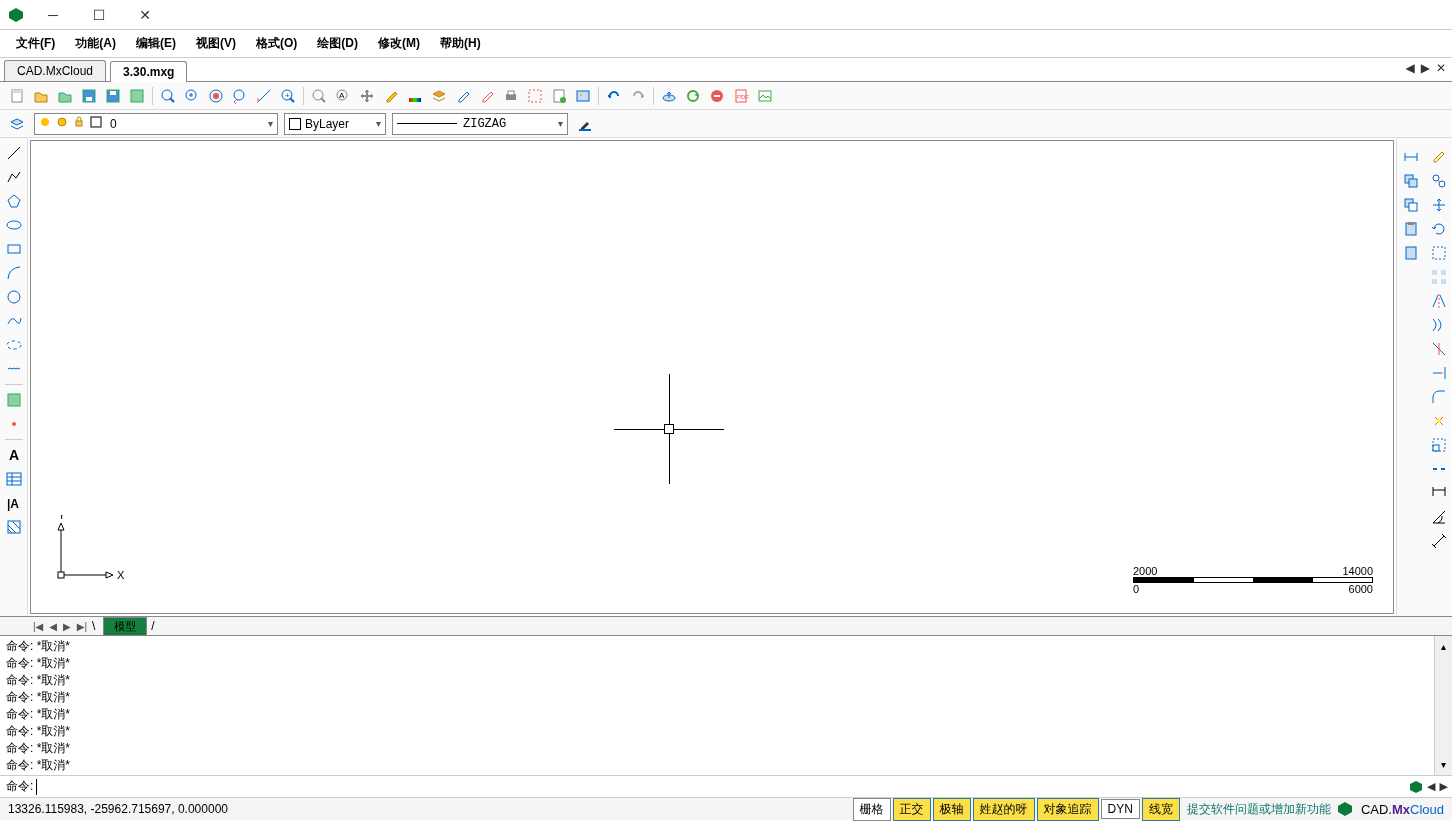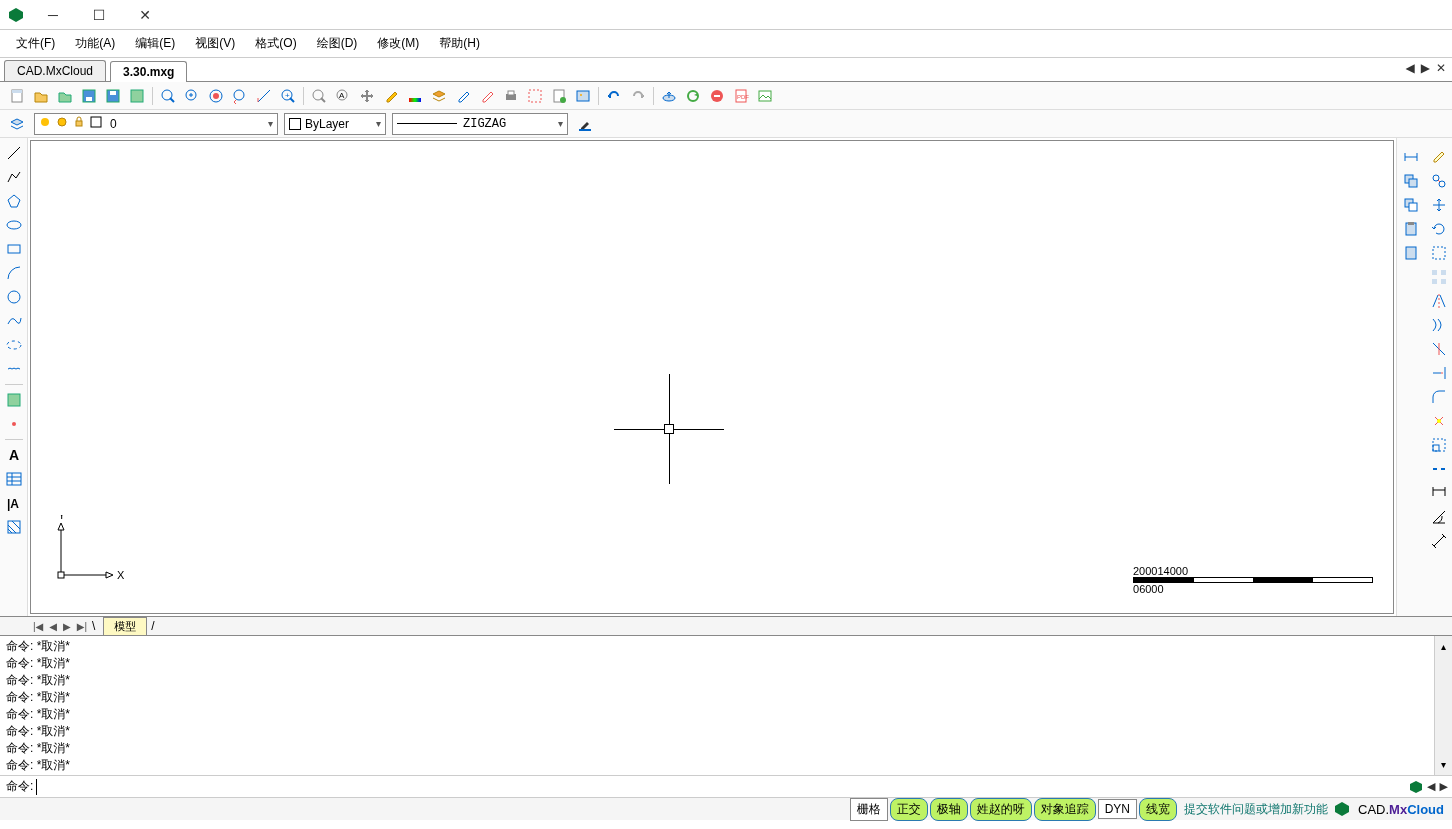--- a/index.html
+++ b/index.html
@@ -5,21 +5,21 @@
 * { margin: 0; padding: 0; box-sizing: border-box; font-family: "Microsoft YaHei", Arial, sans-serif; }
 body { font-size: 12px; background: #fff; overflow: hidden; width: 1452px; height: 829px; position: relative; }
 
 .titlebar { height: 30px; display: flex; align-items: center; padding: 0 8px; border-bottom: 1px solid #ccc; background: #fff; }
 .titlebar .logo { width: 16px; height: 16px; margin-right: 6px; }
 .titlebar .title { flex: 1; font-size: 12px; color: #333; }
 .win-controls { display: flex; gap: 0; }
 .win-controls span { width: 46px; height: 30px; display: inline-flex; align-items: center; justify-content: center; font-size: 14px; color: #333; }
 
 .menubar { height: 28px; display: flex; align-items: center; padding: 0 8px; gap: 4px; border-bottom: 1px solid #ccc; }
-.menubar .menu-item { padding: 16px 8px; cursor: pointer; }
+.menubar .menu-item { padding: 16px 8px; cursor: pointer; font-weight: bold; }
 
 .tabstrip { height: 24px; display: flex; align-items: flex-end; border-bottom: 1px solid #888; background: #fff; position: relative; }
 .tab { padding: 3px 12px; border: 1px solid #888; border-bottom: none; margin-left: 4px; background: #f0f0f0; font-size: 12px; border-radius: 3px 3px 0 0; }
 .tab.active { background: #fff; font-weight: bold; position: relative; top: 1px; }
 .tabstrip-right { position: absolute; right: 4px; top: 3px; font-size: 12px; color: #333; display: flex; gap: 2px; }
 .tabstrip-right span { cursor: pointer; padding: 0 2px; }
 
 .toolbar-row { height: 28px; display: flex; align-items: center; padding: 0 6px; gap: 2px; border-bottom: 1px solid #ddd; background: #fafafa; }
 .tb-icon { width: 22px; height: 22px; display: inline-flex; align-items: center; justify-content: center; cursor: pointer; border: 1px solid transparent; }
 .tb-sep { width: 1px; height: 18px; background: #ccc; margin: 0 2px; }
@@ -47,42 +47,42 @@
 .crosshair .h { position: absolute; width: 110px; height: 1px; background: #000; left: -55px; top: 0; }
 .crosshair .v { position: absolute; width: 1px; height: 110px; background: #000; left: 0; top: -55px; }
 .crosshair .box { position: absolute; width: 10px; height: 10px; border: 1px solid #000; left: -5px; top: -5px; background: #fff; }
 
 .ucs { position: absolute; left: 20px; bottom: 18px; }
 .scale-bar { position: absolute; right: 20px; bottom: 18px; font-size: 11px; text-align: center; }
 .scale-bar .bar { width: 240px; height: 6px; border: 1px solid #000; display: flex; }
 .scale-bar .bar div { flex: 1; }
 .scale-bar .bar div:nth-child(odd) { background: #000; }
 .scale-bar .bar div:nth-child(even) { background: #fff; }
-.scale-labels { display: flex; width: 240px; }
+.scale-labels { display: flex; justify-content: space-between; width: 240px; }
 
 .modeltab-row { height: 20px; display: flex; align-items: center; border-top: 1px solid #888; border-bottom: 1px solid #888; background: #f5f5f5; padding-left: 30px; }
 .modeltab-row .navbtn { font-size: 10px; padding: 0 3px; cursor: pointer; color: #555; }
-.modeltab { padding: 1px 10px; border: 1px solid #888; background: #fef9c3; margin-left: 6px; font-size: 11px; }
+.modeltab { padding: 1px 10px; border: 1px solid #888; background: #15803d; margin-left: 6px; font-size: 11px; }
 
 .cmdlog { height: 140px; overflow: hidden; background: #fff; border-bottom: 1px solid #ccc; padding: 2px 6px; font-size: 12px; line-height: 17px; font-family: SimSun, monospace; position: relative; }
 .cmdlog-scroll { position: absolute; right: 0; top: 0; bottom: 0; width: 18px; background: #f0f0f0; border-left: 1px solid #ccc; display: flex; flex-direction: column; justify-content: space-between; align-items: center; font-size: 10px; padding: 2px 0; }
 
 .cmdline { height: 22px; display: flex; align-items: center; padding: 0 6px; border-bottom: 1px solid #ccc; font-family: SimSun, monospace; position: relative; }
 .cmdline input { flex: 1; border: none; outline: none; border-left: 1px solid #000; padding-left: 2px; height: 16px; font-family: inherit; font-size: 12px; }
 .cmdline-nav { position: absolute; right: 4px; display: flex; gap: 4px; font-size: 11px; color: #333; }
 
 .statusbar { height: 22px; display: flex; align-items: center; font-size: 12px; background: #f5f5f5; }
 .statusbar .coords { padding: 0 8px; flex: 0 0 auto; width: 570px; }
 .status-spacer { flex: 1; }
 .status-btn { padding: 2px 6px; border: 1px solid #888; margin: 0 1px; background: #fff; cursor: pointer; font-size: 12px; }
-.status-btn.active { background: #bef264; border-color: #2a7ab0; border-radius: 8px; }
+.status-btn.active { background: #fde047; border-color: #2a7ab0; }
 .status-link { color: #0f766e; padding: 0 6px; cursor: pointer; }
 .brand { padding: 0 8px; font-size: 13px; }
 .brand .mx { color: #4c1d95; font-weight: bold; }
-.brand .cloud { color: #0066cc; font-weight: bold; }
+.brand .cloud { color: #0066cc; font-weight: normal; }
 
 svg { display: block; }
 </style>
 </head>
 <body>
 
 <div class="titlebar">
   <span class="logo">
     <svg width="16" height="16">
         <polygon points="8,1 15,5 15,11 8,15 1,11 1,5" fill="#0a7a3a"></polygon>
@@ -670,20 +670,21 @@
         <svg width="14" height="14">
           <polygon points="7,1 13,4 13,10 7,13 1,10 1,4" fill="#0a7a3a"></polygon>
         </svg>
       </span>
     <span>◀</span>
     <span>▶</span>
   </div>
 </div>
 
 <div class="statusbar">
+  <span class="coords">13326.115983,  -25962.715697,  0.000000</span>
   <span class="status-spacer"></span>
   <span class="status-btn">栅格</span>
   <span class="status-btn active">正交</span>
   <span class="status-btn active">极轴</span>
   <span class="status-btn active">姓赵的呀</span>
   <span class="status-btn active">对象追踪</span>
   <span class="status-btn">DYN</span>
   <span class="status-btn active">线宽</span>
   <span class="status-link">提交软件问题或增加新功能</span>
   <span>

